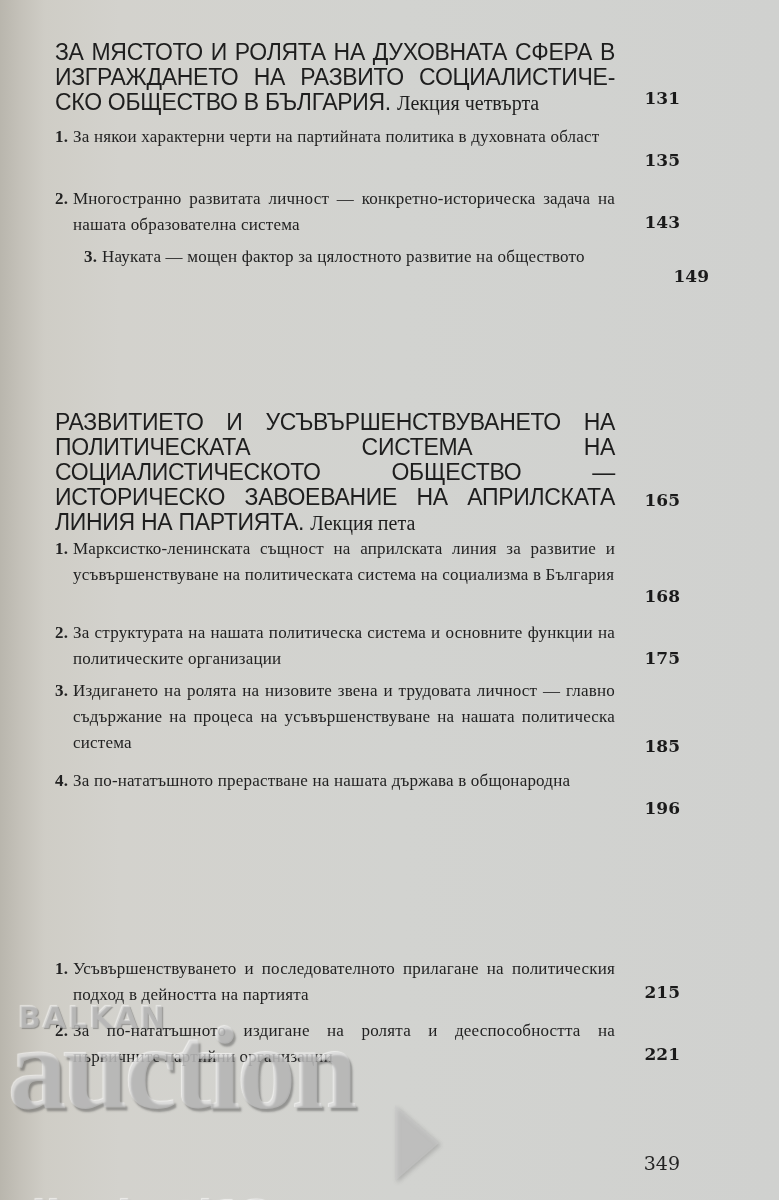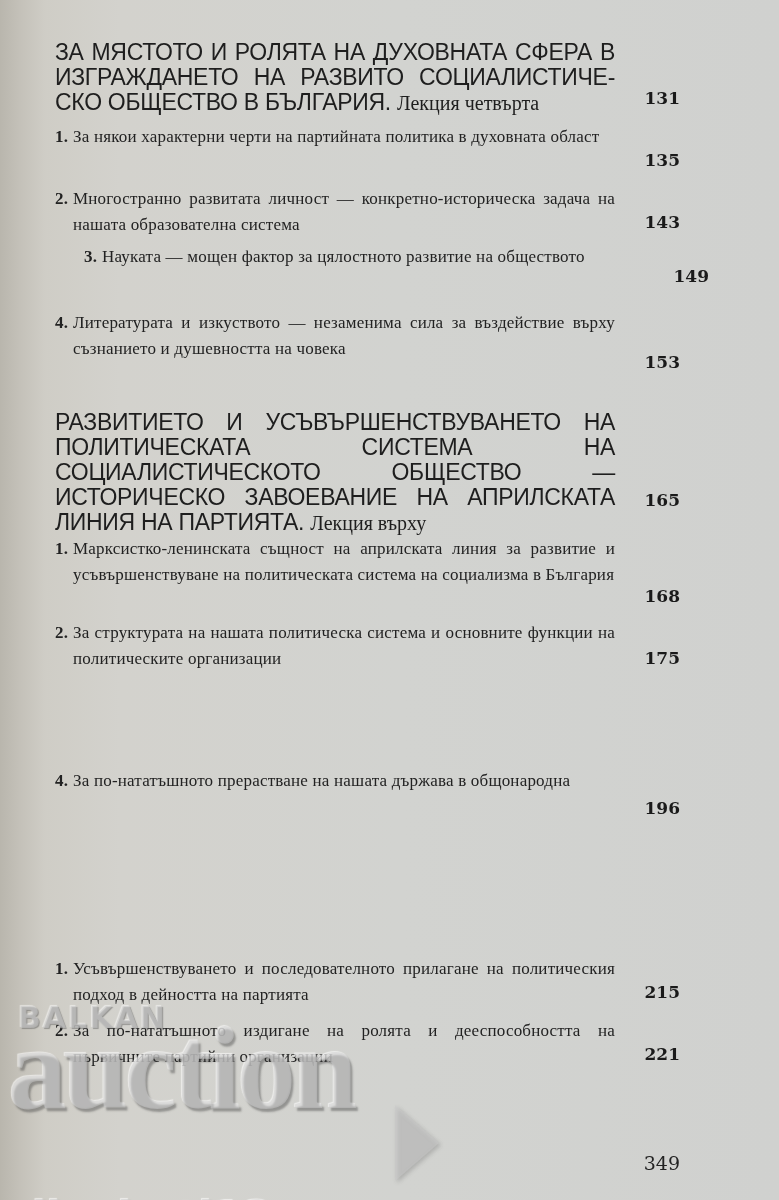--- a/index.html
+++ b/index.html
@@ -97,43 +97,43 @@
   <div class="block" style="top:186px;">
     <div class="item"><span class="num">2.</span><span>Многостранно развитата личност — конкретно-историческа задача на нашата образователна система</span></div>
     <div class="pg" style="top:26px;left:570px;">143</div>
   </div>
 
   <div class="block" style="top:244px;margin-left:29px;">
     <div class="item"><span class="num">3.</span><span>Науката — мощен фактор за цялостното развитие на обществото</span></div>
     <div class="pg" style="top:22px;left:570px;">149</div>
   </div>
 
-  <div class="block" style="top:310px;">
-    <div class="item"><span class="num">4.</span><span>Литературата и изкуството — незаменима сила за въздействие върху съзнанието и душевността на човека</span></div>
-    <div class="pg" style="top:42px;left:570px;">153</div>
-  </div>
 
   <div class="block" style="top:410px;">
     <div class="row title">
       <span>РАЗВИТИЕТО И УСЪВЪРШЕНСТВУВАНЕТО НА ПОЛИТИЧЕСКАТА СИСТЕМА НА СОЦИАЛИСТИЧЕСКОТО ОБЩЕСТВО — ИСТОРИЧЕСКО ЗАВОЕВАНИЕ НА АПРИЛСКАТА ЛИНИЯ НА ПАРТИЯТА.</span>
-      <span class="lec">Лекция върху</span>
+      <span class="lec">Лекция пета</span>
     </div>
     <div class="pg" style="top:80px;left:570px;">165</div>
   </div>
 
   <div class="block" style="top:536px;">
     <div class="item"><span class="num">1.</span><span>Марксистко-ленинската същност на априлската линия за развитие и усъвършенствуване на политическата система на социализма в България</span></div>
     <div class="pg" style="top:50px;left:570px;">168</div>
   </div>
 
   <div class="block" style="top:620px;">
     <div class="item"><span class="num">2.</span><span>За структурата на нашата политическа система и основните функции на политическите организации</span></div>
     <div class="pg" style="top:28px;left:570px;">175</div>
   </div>
 
+  <div class="block" style="top:678px;">
+    <div class="item"><span class="num">3.</span><span>Издигането на ролята на низовите звена и трудовата личност — главно съдържание на процеса на усъвършенствуване на нашата политическа система</span></div>
+    <div class="pg" style="top:58px;left:570px;">185</div>
+  </div>
 
   <div class="block" style="top:768px;">
     <div class="item"><span class="num">4.</span><span>За по-нататъшното прерастване на нашата държава в общонародна</span></div>
     <div class="pg" style="top:30px;left:570px;">196</div>
   </div>
 
 
   <div class="block" style="top:956px;">
     <div class="item"><span class="num">1.</span><span>Усъвършенствуването и последователното прилагане на политическия подход в дейността на партията</span></div>
     <div class="pg" style="top:26px;left:570px;">215</div>

